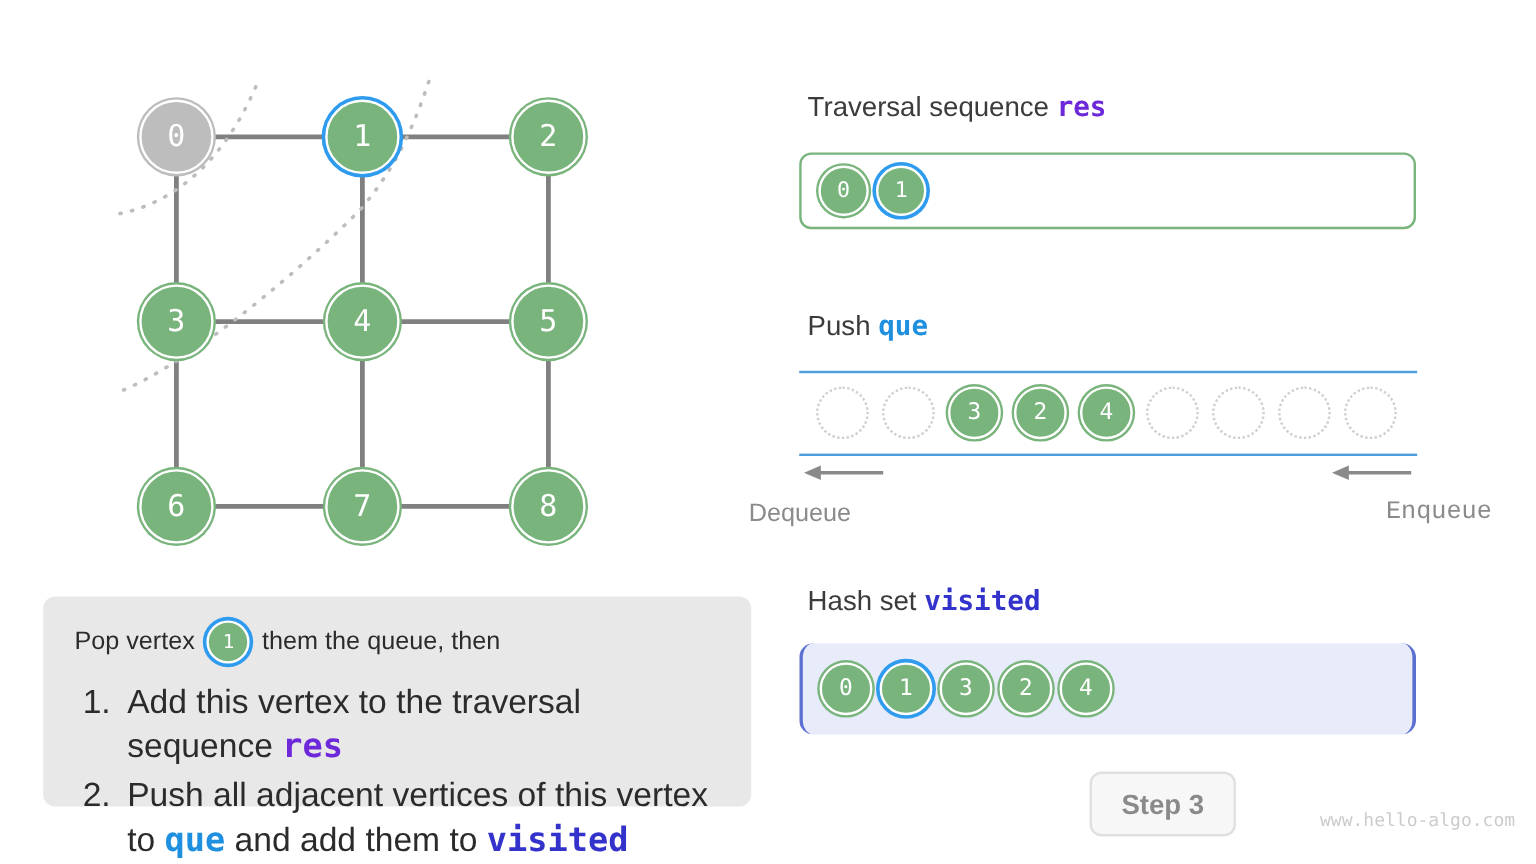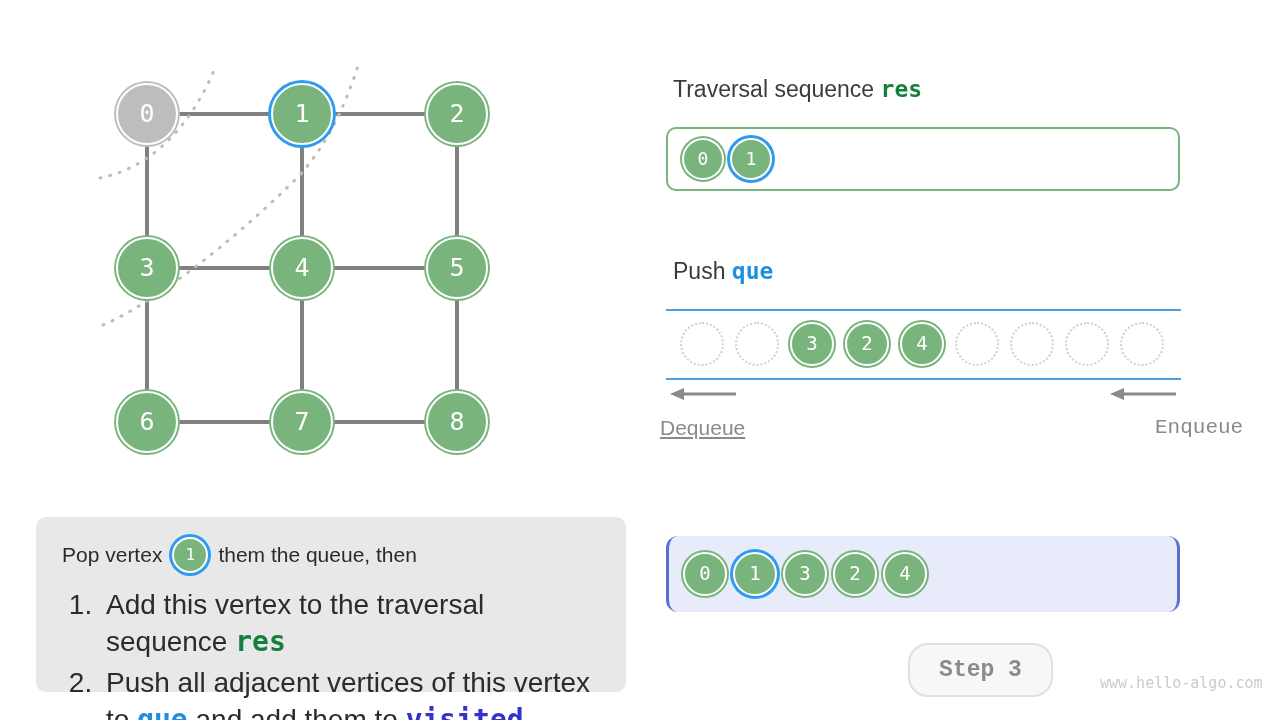--- a/index.html
+++ b/index.html
@@ -61,21 +61,21 @@
   .panel-title {
     position: absolute;
     font-size: 23px;
     color: #3b3b3b;
     white-space: nowrap;
   }
   .panel-title .code {
     font-family: "DejaVu Sans Mono", monospace;
     font-weight: bold;
   }
-  .code.green-t  { color: #15803d; text-align: right; }
+  .code.green-t  { color: #6d28d9; text-align: right; }
   .code.blue-t   { color: #1f8fe0; }
   .code.indigo-t { color: #3333cc; }
 
   
   #res-box {
     position: absolute; left: 666px; top: 127px;
     width: 514px; height: 64px;
     border: 2px solid #79b47c; border-radius: 10px;
     box-sizing: border-box;
   }
@@ -95,38 +95,38 @@
   }
   .q-node { position: relative; width: 44px; height: 44px; font-size: 19px; flex: none; }
 
   .arrow { position: absolute; height: 20px; }
   #arrow-dequeue { left: 668px; top: 384px; width: 70px; }
   #arrow-enqueue { left: 1108px; top: 384px; width: 70px; }
   .arrow svg { display: block; }
   .arrow-label {
     position: absolute; top: 416px; font-size: 21px; color: #8a8a8a; white-space: nowrap;
   }
-  #label-dequeue { left: 660px; text-decoration: underline; }
+  #label-dequeue { left: 624px; }
   #label-enqueue { left: 1155px; font-family: Liberation Mono, monospace; }
 
   
   #visited-box {
     position: absolute; left: 666px; top: 536px;
     width: 514px; height: 76px;
     background: #e8ecfa;
     border-left: 3px solid #5a6fd0;
     border-right: 3px solid #5a6fd0;
     border-radius: 12px;
     box-sizing: border-box;
   }
   .v-node { position: relative; width: 44px; height: 44px; font-size: 19px; flex: none; }
 
   
   #caption {
-    position: absolute; left: 36px; top: 517px;
+    position: absolute; left: 36px; top: 497px;
     width: 590px; height: 175px;
     background: #e8e8e8; border-radius: 10px;
     box-sizing: border-box;
     padding: 20px 26px 0 26px;
     color: #2b2b2b;
   }
   #caption-lead {
     font-size: 21px; display: flex; align-items: center; gap: 10px;
     white-space: nowrap;
   }
@@ -134,24 +134,24 @@
   #caption-list {
     margin: 14px 0 0 0; padding: 0 0 0 38px;
     font-size: 28px; line-height: 1.32;
   }
   #caption-list li { margin-bottom: 4px; padding-left: 6px; }
   #caption-list .code { font-family: "DejaVu Sans Mono", monospace; font-weight: bold; }
 
   
   #step-badge {
     position: absolute; left: 908px; top: 643px;
-    width: 145px; height: 54px;
-    background: #f7f7f7; border: 2px solid #e0e0e0; border-radius: 20px;
+    width: 122px; height: 54px;
+    background: #f7f7f7; border: 2px solid #e0e0e0; border-radius: 10px;
     display: flex; align-items: center; justify-content: center;
-    font-family: Liberation Mono, monospace; font-weight: bold;
+    font-family: Liberation Sans, sans-serif; font-weight: bold;
     font-size: 23px; color: #8a8a8a; box-sizing: border-box;
   }
   #watermark {
     position: absolute; left: 1076px; top: 674px;
     font-family: "DejaVu Sans Mono", monospace;
     font-size: 15px; color: #cbcbcb; white-space: nowrap; margin-left: 24px;
   }
 </style>
 </head>
 <body>
@@ -257,20 +257,24 @@
   </div>
   <div class="arrow" id="arrow-enqueue">
     <svg width="70" height="20" viewBox="0 0 70 20">
       <line x1="68" y1="10" x2="12" y2="10" stroke="#8a8a8a" stroke-width="3"></line>
       <polygon points="2,10 16,4 16,16" fill="#8a8a8a"></polygon>
     </svg>
   </div>
   <div class="arrow-label" id="label-dequeue">Dequeue</div>
   <div class="arrow-label" id="label-enqueue">Enqueue</div>
 
+  <div class="panel-title" style="left:673px; top:487px;">
+    <span>Hash set</span>
+    <span class="code indigo-t">visited</span>
+  </div>
   <div id="visited-box">
     <div class="row-items" id="visited-items">
         <div class="node v-node green">
           <span class="lbl">0</span>
         </div>
         <div class="node v-node hl">
           <span class="lbl">1</span>
         </div>
         <div class="node v-node green">
           <span class="lbl">3</span>

